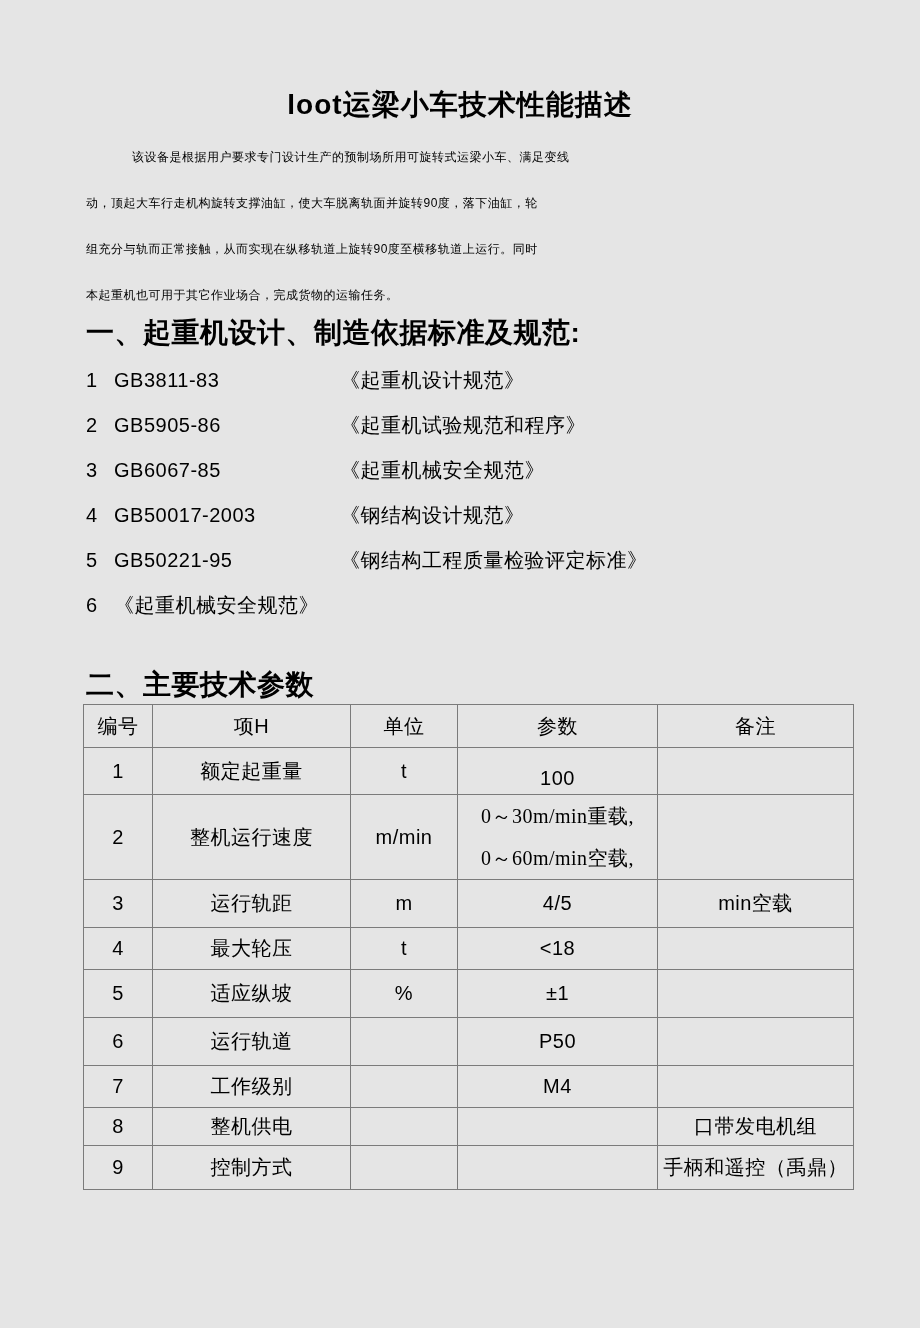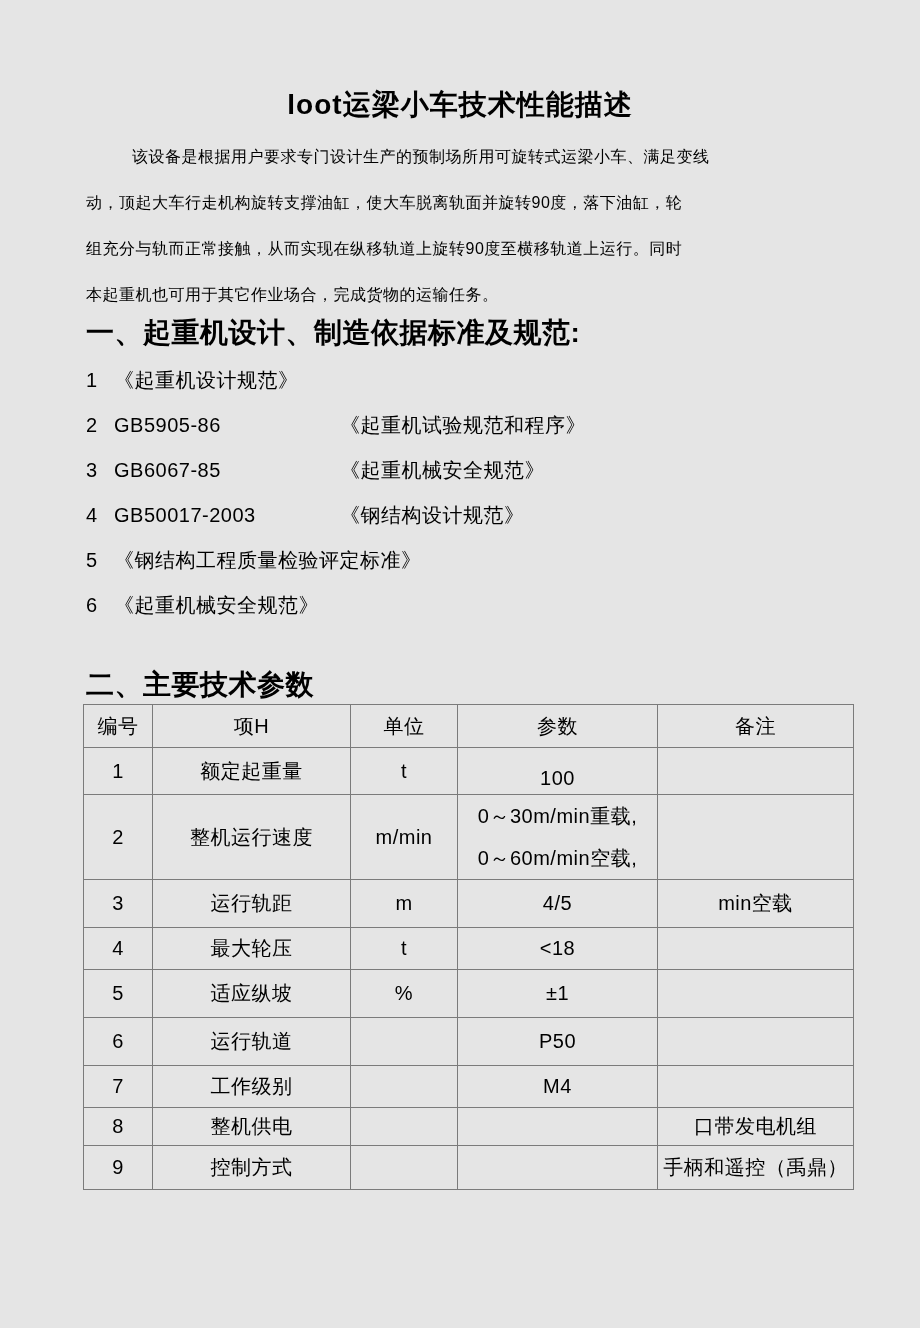--- a/index.html
+++ b/index.html
@@ -6,21 +6,21 @@
   html,body { background:#ffffff; }
   .page {
     width:920px; height:1328px; background:#e5e5e5; color:#000000;
     font-family:"Liberation Sans","DejaVu Sans",sans-serif;
     position:relative; overflow:hidden;
   }
   .doc-title {
     margin-top:86px; text-align:center;
     font-size:28px; font-weight:700; line-height:38px; letter-spacing:1px;
   }
-  .intro { margin:10px 86px 0 86px; font-size:16px; line-height:46px; letter-spacing:0.5px; }
+  .intro { margin:10px 86px 0 86px; font-size:12px; line-height:46px; letter-spacing:0.5px; }
   .intro-line { white-space:nowrap; }
   .intro-line.indent { text-indent:46px; }
   .sec-heading {
     margin-left:86px; font-size:28px; font-weight:700; line-height:30px; letter-spacing:0.5px;
   }
   .standards { margin:10px 0 0 86px; }
   .standard-row { display:flex; line-height:45px; font-size:20px; }
   .std-no { width:28px; }
   .std-code { width:226px; letter-spacing:0.5px; }
   .std-name { letter-spacing:0.5px; }
@@ -37,60 +37,62 @@
   tr.r1    { height:47px; }
   tr.r2    { height:76px; }
   tr.r3    { height:48px; }
   tr.r4    { height:42px; }
   tr.r5    { height:48px; }
   tr.r6    { height:48px; }
   tr.r7    { height:42px; }
   tr.r8    { height:38px; }
   tr.r9    { height:44px; }
   tr.r1 td.cell-param { padding-top:14px; }
-  .param-line { line-height:42px; }
+  .param-line { line-height:42px;font-family:Liberation Serif, serif; }
 </style>
 </head>
 <body>
 
 <div class="page">
 
   <div class="doc-title">loot运梁小车技术性能描述</div>
 
   <div class="intro">
     <div class="intro-line indent">该设备是根据用户要求专门设计生产的预制场所用可旋转式运梁小车、满足变线</div>
     <div class="intro-line">动，顶起大车行走机构旋转支撑油缸，使大车脱离轨面并旋转90度，落下油缸，轮</div>
     <div class="intro-line">组充分与轨而正常接触，从而实现在纵移轨道上旋转90度至横移轨道上运行。同时</div>
     <div class="intro-line">本起重机也可用于其它作业场合，完成货物的运输任务。</div>
   </div>
 
   <div class="sec-heading">一、起重机设计、制造依据标准及规范:</div>
 
   <div class="standards">
     <div class="standard-row">
       <span class="std-no">1</span>
+      <span class="std-code">GB3811-83</span>
       <span class="std-name">《起重机设计规范》</span>
     </div>
     <div class="standard-row">
       <span class="std-no">2</span>
       <span class="std-code">GB5905-86</span>
       <span class="std-name">《起重机试验规范和程序》</span>
     </div>
     <div class="standard-row">
       <span class="std-no">3</span>
       <span class="std-code">GB6067-85</span>
       <span class="std-name">《起重机械安全规范》</span>
     </div>
     <div class="standard-row">
       <span class="std-no">4</span>
       <span class="std-code">GB50017-2003</span>
       <span class="std-name">《钢结构设计规范》</span>
     </div>
     <div class="standard-row">
       <span class="std-no">5</span>
+      <span class="std-code">GB50221-95</span>
       <span class="std-name">《钢结构工程质量检验评定标准》</span>
     </div>
     <div class="standard-row">
       <span class="std-no">6</span>
       <span class="std-name">《起重机械安全规范》</span>
     </div>
   </div>
 
   <div class="sec-heading sec2-heading">二、主要技术参数</div>
 

